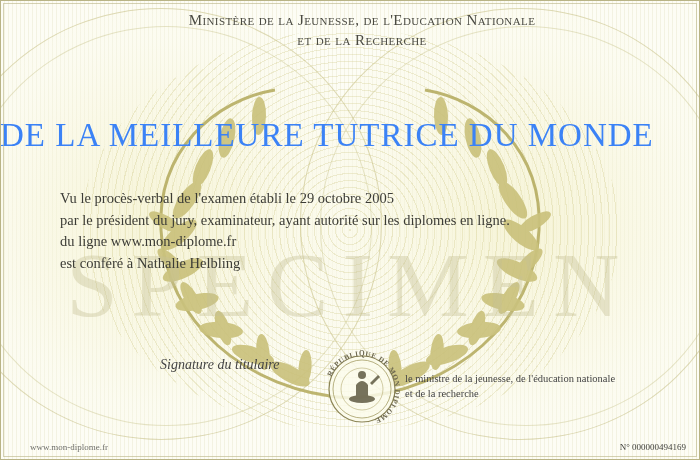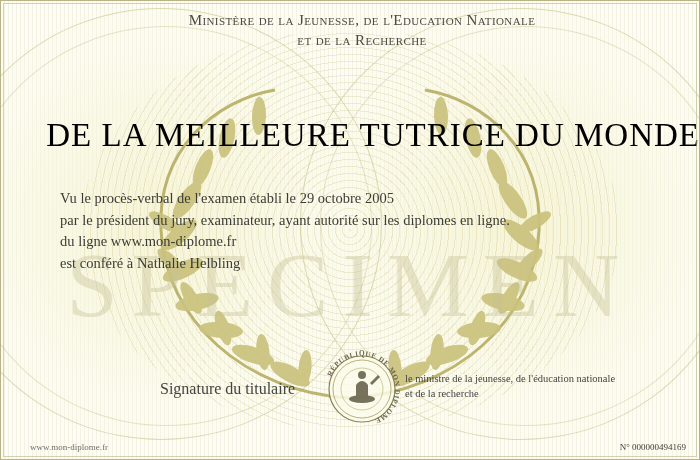--- a/index.html
+++ b/index.html
@@ -127,24 +127,24 @@
     left: 0; right: 0;
     text-align: center;
     font-size: 38px;
     letter-spacing: 2px;
     color: #555048;
   }
   .title-sub {
     position: absolute;
     top: 117px;
     left: 0; right: 0;
-    text-align: right;
+    text-align: left;
     font-size: 33px;
     letter-spacing: 1px;
-    color: #000000;
+    color: #3b82f6;
     white-space: nowrap;
   }
 
   .body-block {
     position: absolute;
     top: 188px;
     left: 60px;
     font-size: 14.5px;
     line-height: 21.5px;
     color: #3c3c36;
@@ -156,23 +156,24 @@
     top: 310px;
     left: 0; right: 0;
     text-align: center;
     font-size: 14px;
     color: #3c3c36;
   }
 
   .sig-left {
     position: absolute;
     left: 160px;
-    top: 380px;
-    font-size: 16px;
+    top: 357px;
+    font-size: 14px;
     color: #444;
+    font-style: italic;
   }
   .sig-right {
     position: absolute;
     left: 405px;
     top: 371px;
     font-size: 10.5px;
     line-height: 15px;
     color: #444;
   }
 

